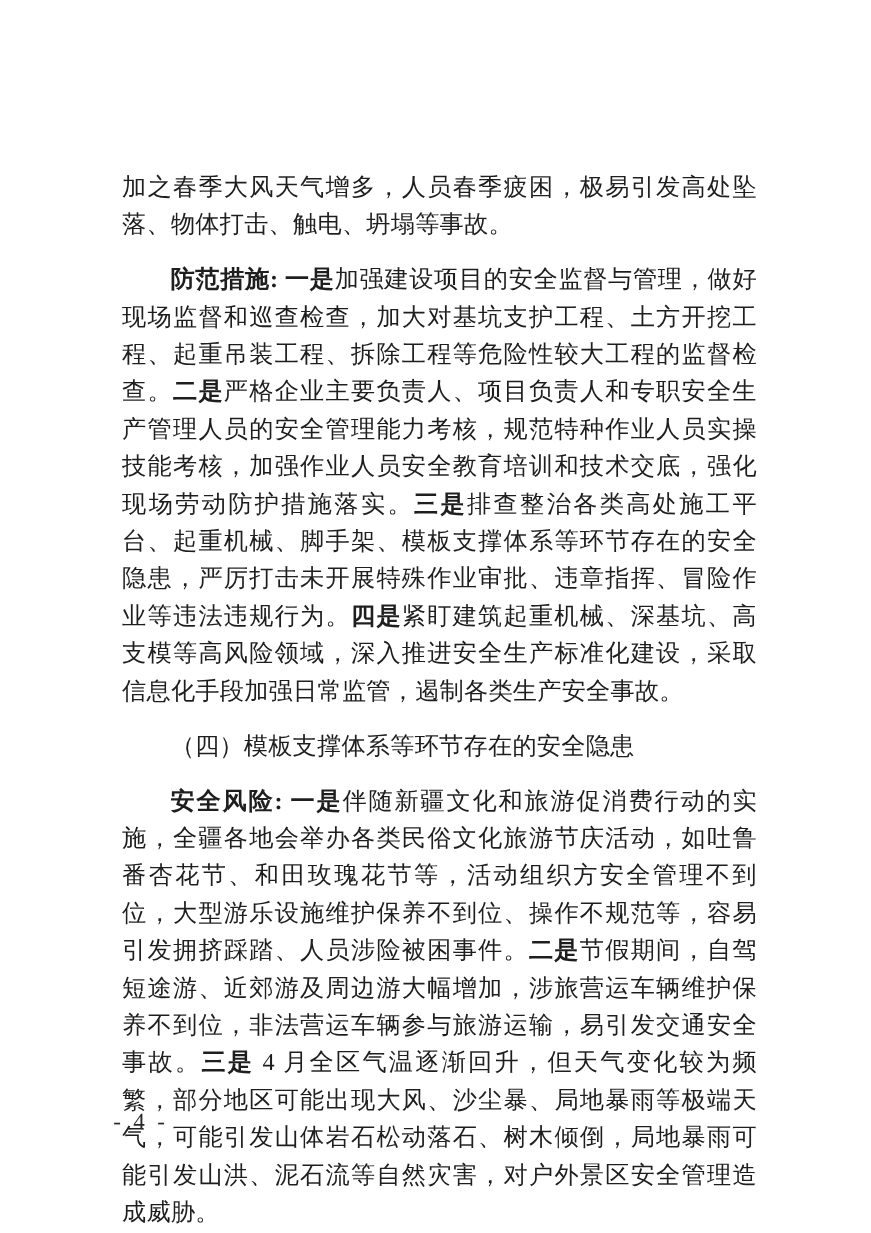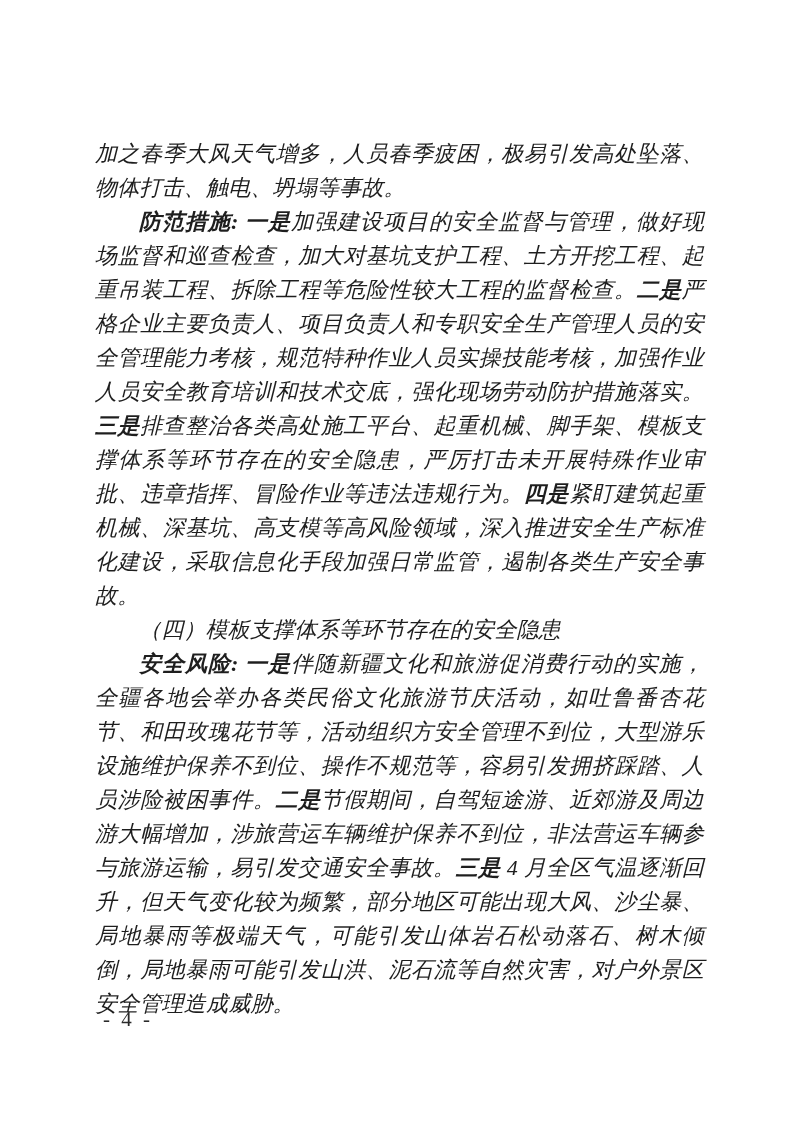--- a/index.html
+++ b/index.html
@@ -25,23 +25,22 @@
     left: 95px;
     top: 137px;
     width: 609px;
     font-size: 22px;
     line-height: 34px;
     text-align: justify;
     text-justify: inter-ideograph;
     letter-spacing: 0.2px;
   }
   p.para {
-    margin: 0;
+    margin: 16px;
     padding: 0;
-    font-style: italic;
   }
   p.para.indent {
     text-indent: 44px;
   }
   .seg-bold {
     font-weight: bold;
   }
   p.para.heading {
     font-weight: normal;
   }

